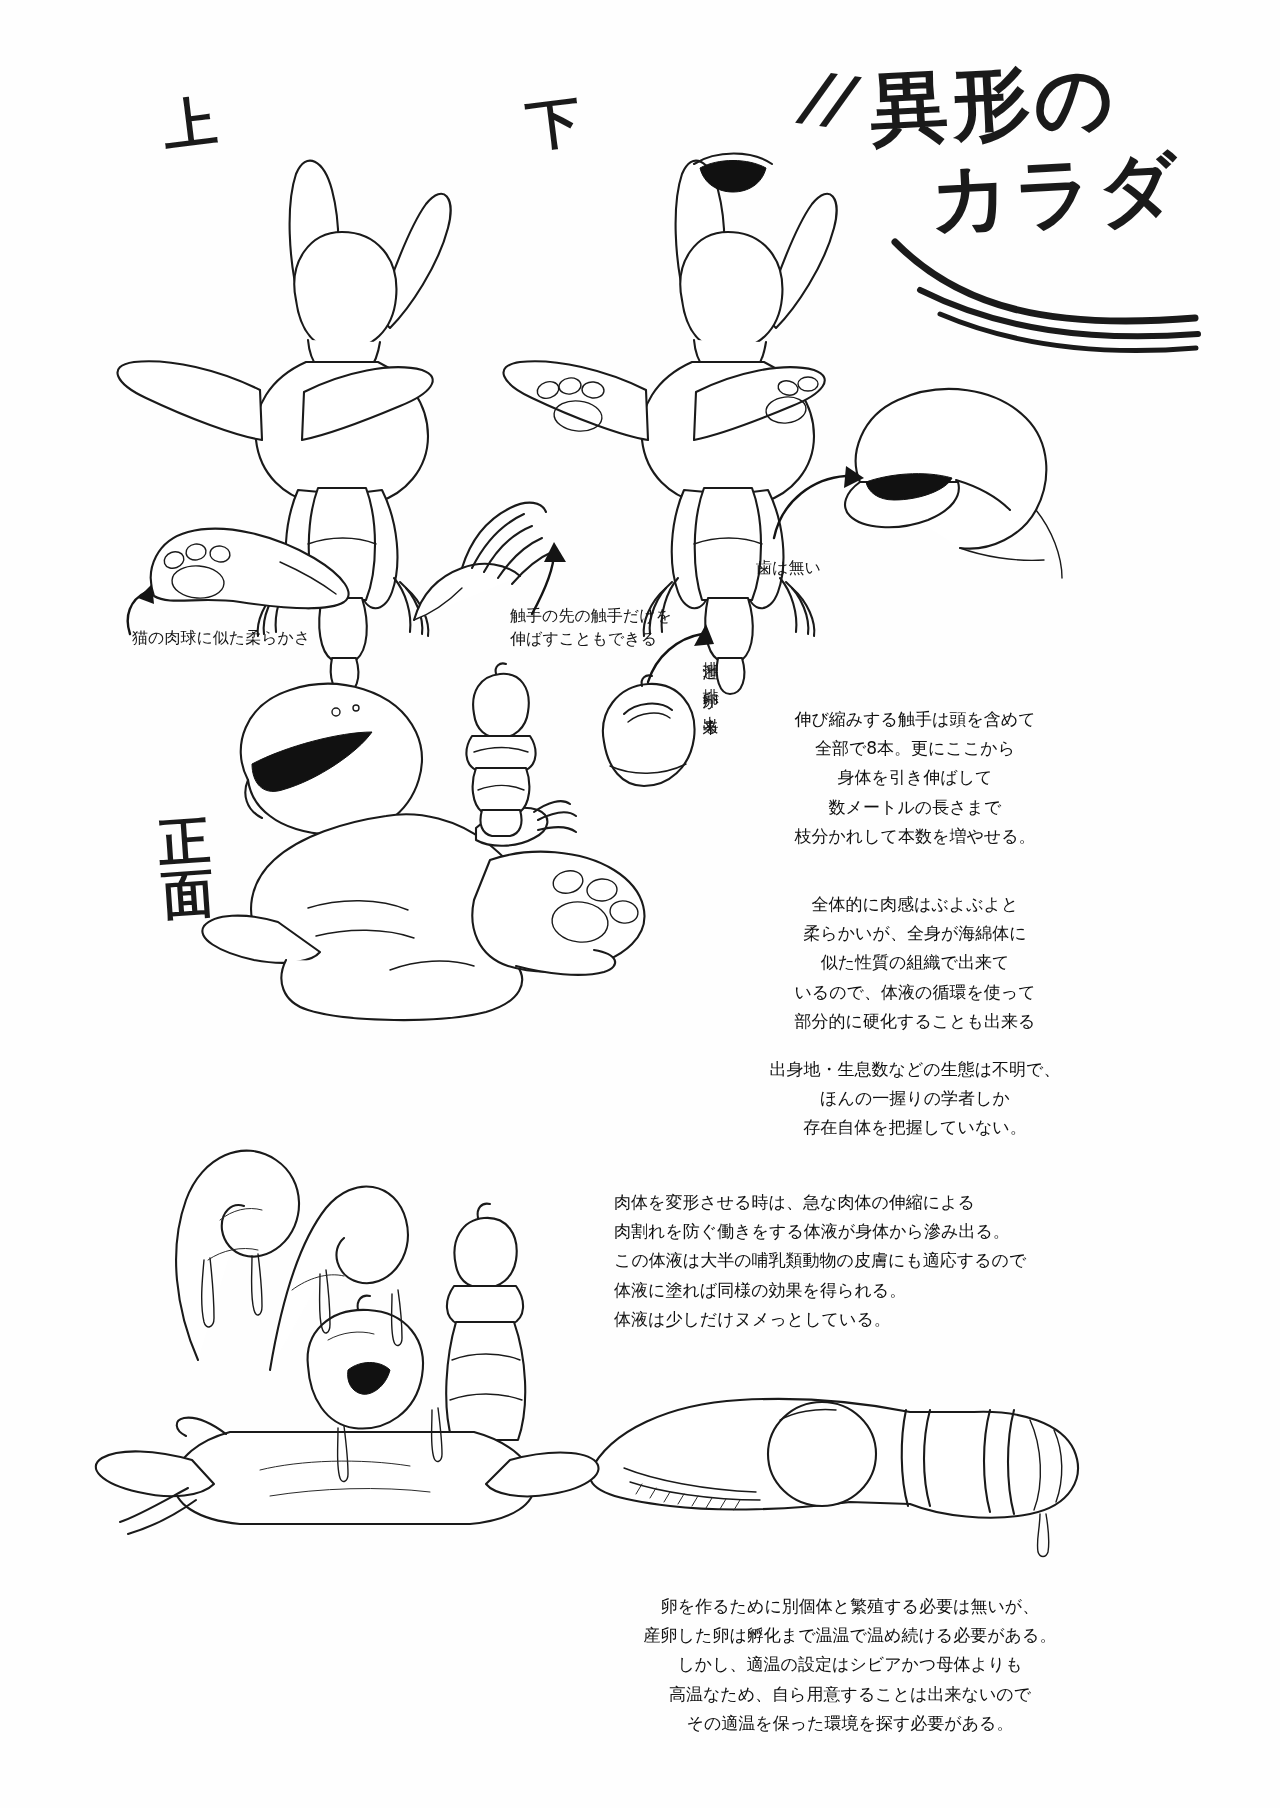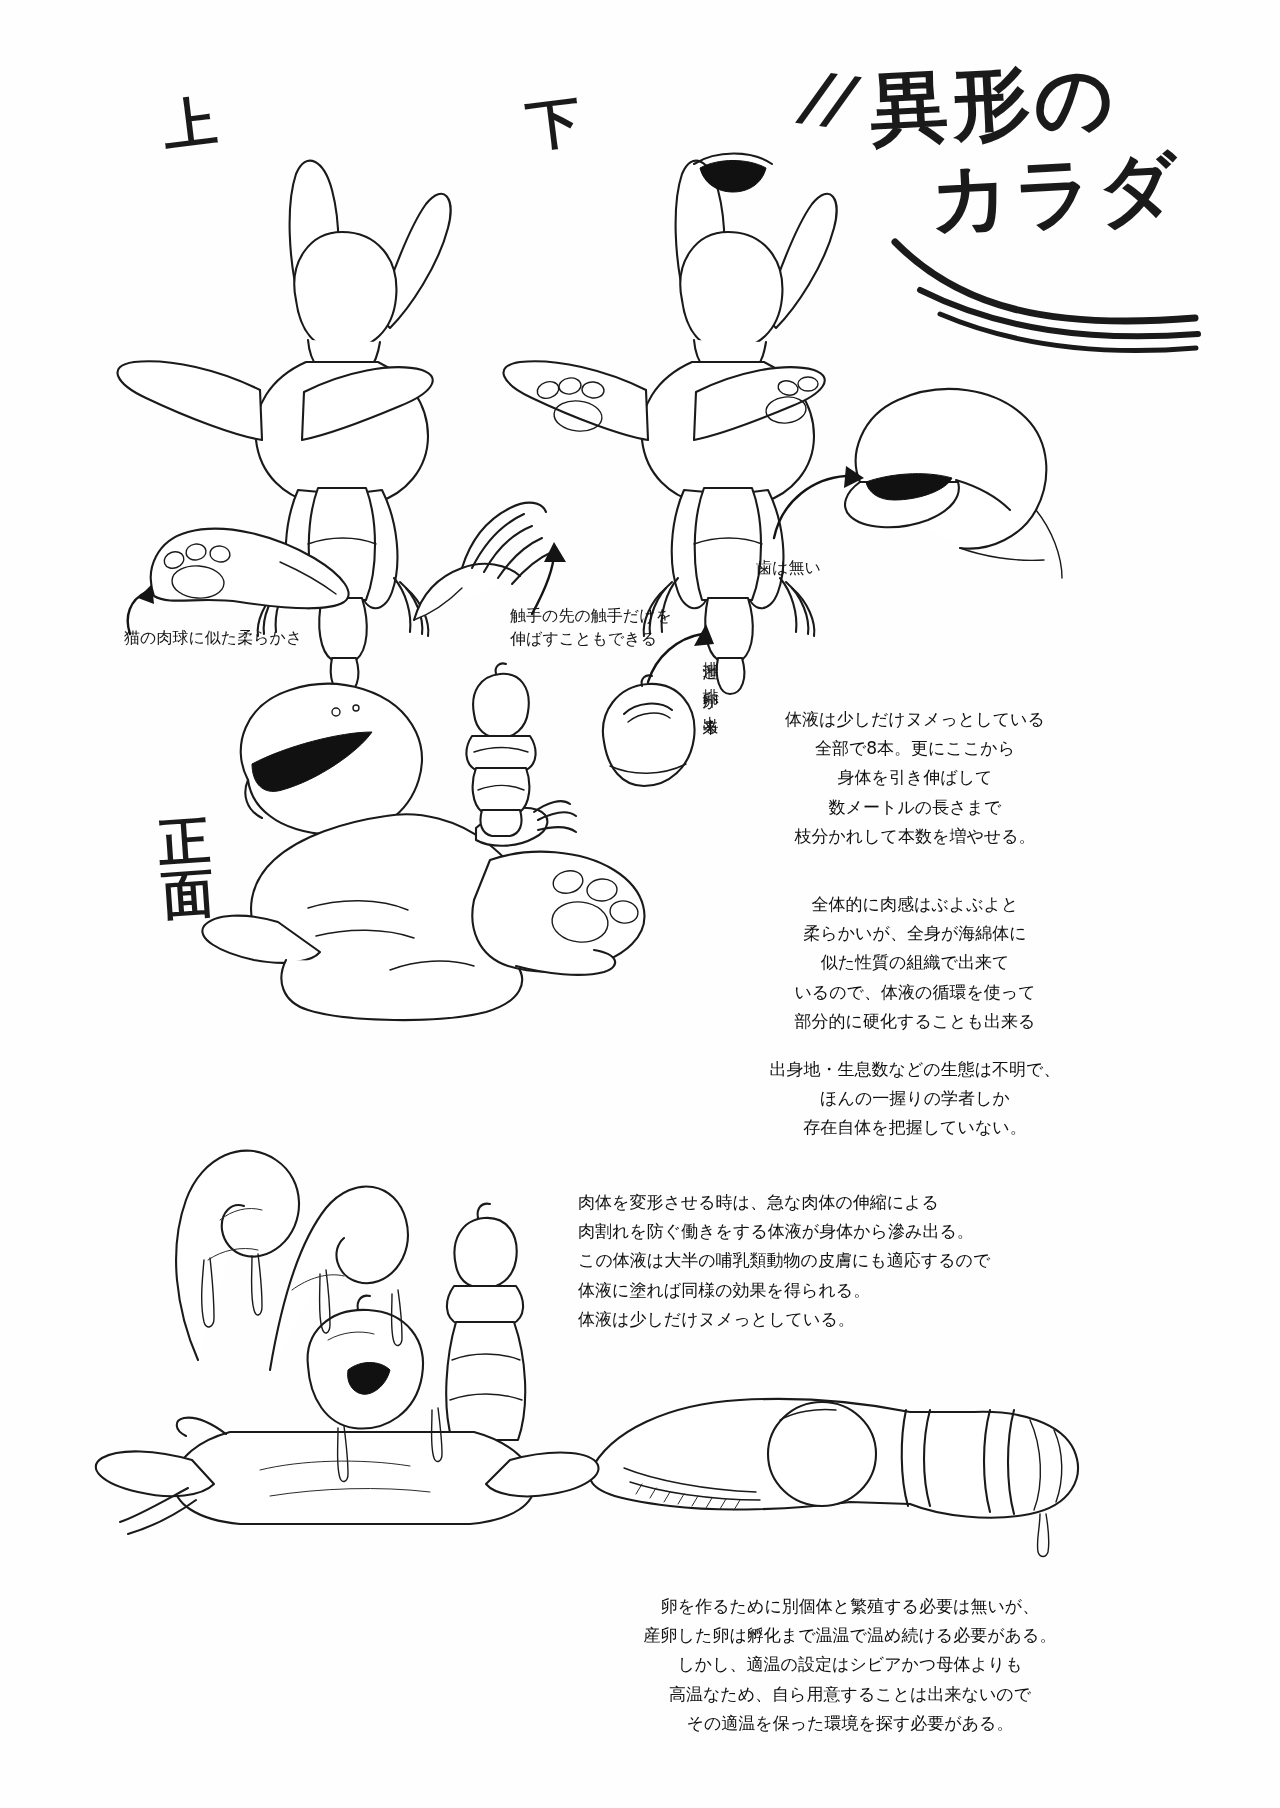--- a/index.html
+++ b/index.html
@@ -239,21 +239,21 @@
     <ellipse class="ink-thin" cx="44" cy="50" rx="10" ry="8" transform="rotate(-20 44 50)"></ellipse>
     <ellipse class="ink-thin" cx="66" cy="42" rx="10" ry="8" transform="rotate(-8 66 42)"></ellipse>
     <ellipse class="ink-thin" cx="90" cy="44" rx="10" ry="8" transform="rotate(8 90 44)"></ellipse>
     <ellipse class="ink-thin" cx="68" cy="72" rx="26" ry="16" transform="rotate(4 68 72)"></ellipse>
     <path class="ink-thin" d="M150 52 C 168 60, 190 72, 206 84"></path>
   </svg>
   <svg class="abs" style="left:108px; top:582px;" width="60" height="60">
     <path class="arrow" d="M22 52 C 16 34, 22 18, 38 10"></path>
     <polygon class="arrowhead" points="44,2 46,22 30,16"></polygon>
   </svg>
-  <div class="anno" style="left:124px; top:626px;">猫の肉球に似た柔らかさ</div>
+  <div class="anno" style="left:132px; top:626px;">猫の肉球に似た柔らかさ</div>
 
   <svg class="abs" style="left:400px; top:480px;" width="180" height="150" viewBox="0 0 180 150">
     <path class="white" d="M14 140 C 22 112, 40 96, 62 88 C 84 80, 106 84, 120 96"></path>
     <path class="ink" d="M62 88 C 70 62, 86 40, 110 28 C 128 19, 142 22, 146 32"></path>
     <path class="ink" d="M72 88 C 84 64, 102 44, 124 34"></path>
     <path class="ink" d="M84 92 C 96 70, 112 54, 132 46"></path>
     <path class="ink" d="M98 98 C 110 80, 124 66, 142 58"></path>
     <path class="ink" d="M112 104 C 124 90, 138 78, 152 72"></path>
     <path class="ink-thin" d="M14 140 C 30 134, 48 122, 62 108"></path>
   </svg>
@@ -316,35 +316,35 @@
     <path class="ink" d="M62 14 C 60 6, 66 2, 72 4"></path>
     <path class="ink-thin" d="M30 94 C 52 104, 82 104, 106 92"></path>
   </svg>
 
   <svg class="abs" style="left:640px; top:620px;" width="80" height="80">
     <path class="arrow" d="M8 62 C 16 36, 38 18, 62 14"></path>
     <polygon class="arrowhead" points="66,4 74,24 54,26"></polygon>
   </svg>
   <div class="anno vertical" style="left:700px; top:648px; height:160px;">排泄と排卵が出来る</div>
 
-  <div class="para center" style="left:750px; top:705px; width:330px;">体液は少しだけヌメっとしている
+  <div class="para center" style="left:750px; top:705px; width:330px;">伸び縮みする触手は頭を含めて
 全部で8本。更にここから
 身体を引き伸ばして
 数メートルの長さまで
 枝分かれして本数を増やせる。</div>
   <div class="para center" style="left:750px; top:1055px; width:330px;">出身地・生息数などの生態は不明で、
 ほんの一握りの学者しか
 存在自体を把握していない。</div>
   <div class="para center" style="left:750px; top:890px; width:330px;">全体的に肉感はぶよぶよと
 柔らかいが、全身が海綿体に
 似た性質の組織で出来て
 いるので、体液の循環を使って
 部分的に硬化することも出来る</div>
 
-  <div class="para left" style="left:578px; top:1188px; width:470px;">肉体を変形させる時は、急な肉体の伸縮による
+  <div class="para left" style="left:614px; top:1188px; width:470px;">肉体を変形させる時は、急な肉体の伸縮による
 肉割れを防ぐ働きをする体液が身体から滲み出る。
 この体液は大半の哺乳類動物の皮膚にも適応するので
 体液に塗れば同様の効果を得られる。
 体液は少しだけヌメっとしている。</div>
 
   <svg class="abs" style="left:570px; top:1360px;" width="530" height="200" viewBox="0 0 530 200">
 
     <path class="white" d="M20 112 C 40 70, 100 44, 170 40 C 240 36, 300 44, 340 52 L 404 52 C 452 50, 492 64, 504 90 C 516 118, 500 146, 460 154 C 420 162, 370 156, 340 144 L 280 142 C 220 150, 150 152, 100 146 C 50 140, 16 132, 20 112 Z"></path>
 
     <path class="ink" d="M336 50 C 330 78, 330 118, 338 146"></path>

